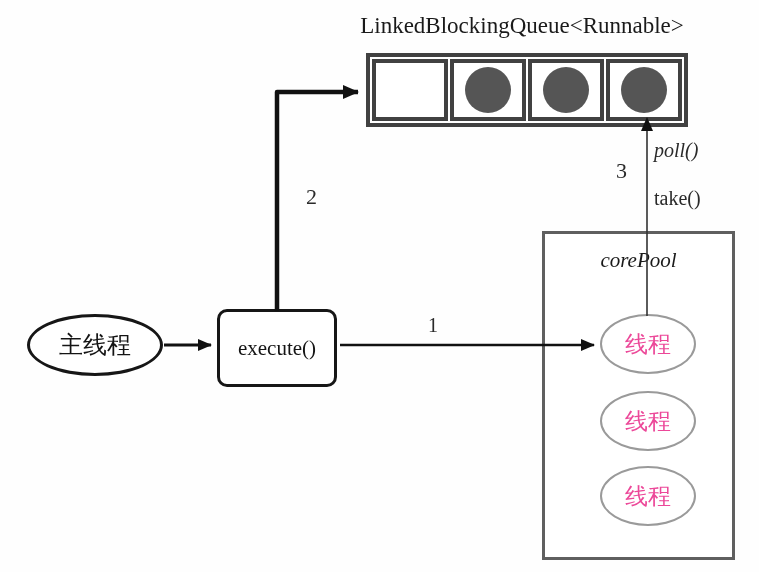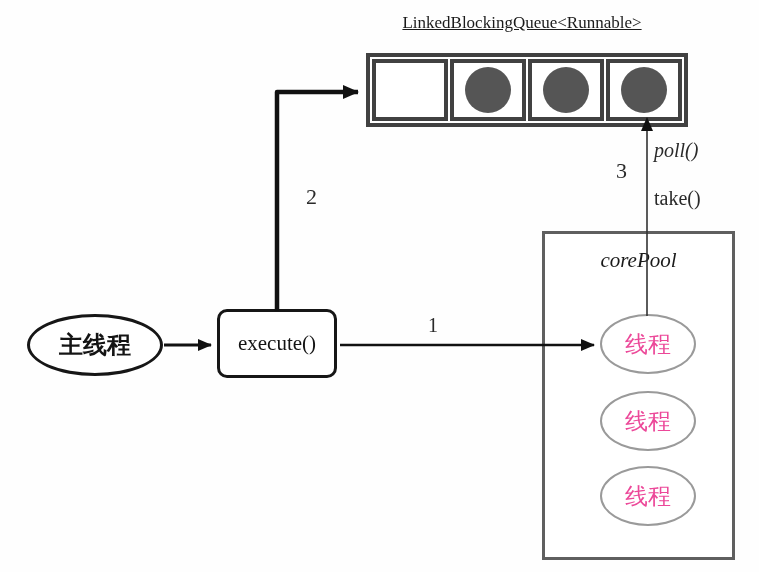--- a/index.html
+++ b/index.html
@@ -14,24 +14,23 @@
     height: 572px;
     background: #fefefe;
     overflow: hidden;
     color: #1c1c1c;
   }
   .abs { position: absolute; }
 
   .title {
     left: 340px; top: 13px; width: 364px;
     text-align: center;
-    font-size: 17px;
+    font-size: 23px;
     color: #1a1a1a;
     white-space: nowrap;
-    text-decoration: underline;
   }
 
   
   .queue {
     left: 366px; top: 53px; width: 322px; height: 74px;
     box-sizing: border-box;
     border: 4px solid var(--queue-border, #414141);
     background: #ffffff;
     display: flex;
     padding: 2px;
@@ -53,26 +52,26 @@
   }
 
   
   .main-thread {
     left: 27px; top: 314px; width: 136px; height: 62px;
     box-sizing: border-box;
     border: 3px solid #161616;
     border-radius: 50%;
     background: #ffffff;
     display: flex; align-items: center; justify-content: center;
-    font-size: 24px; color: #141414; font-weight: bold;
+    font-size: 24px; color: #141414;
   }
 
   
   .execute-box {
-    left: 217px; top: 309px; width: 120px; height: 69px;
+    left: 217px; top: 309px; width: 120px; height: 78px;
     box-sizing: border-box;
     border: 3px solid #161616;
     border-radius: 10px;
     background: #ffffff;
     display: flex; align-items: center; justify-content: center;
     font-size: 21px; color: #141414; text-align: center;
   }
 
   
   .core-pool {

